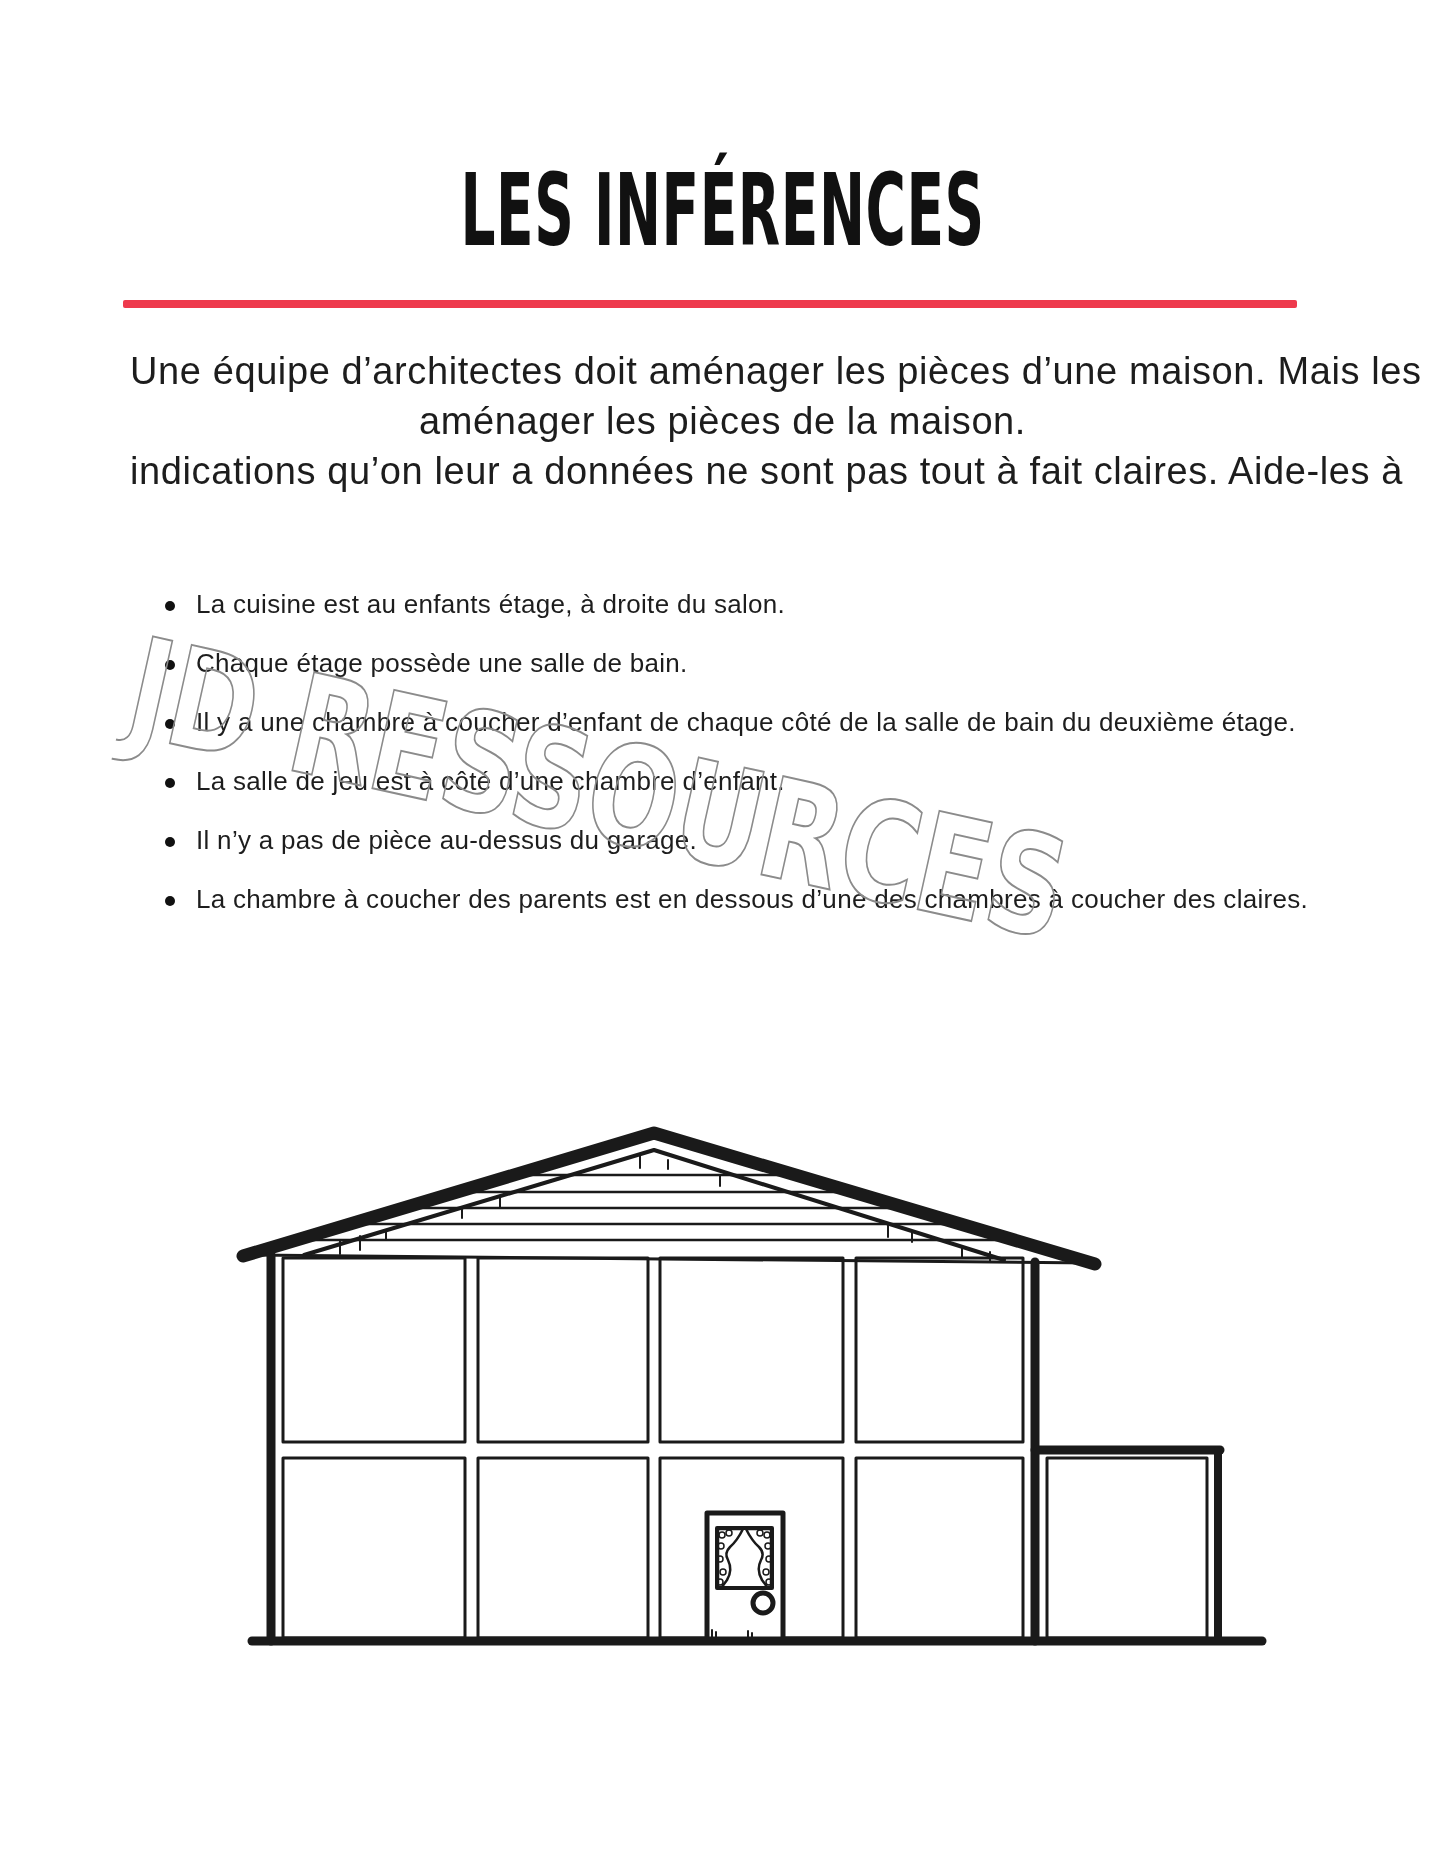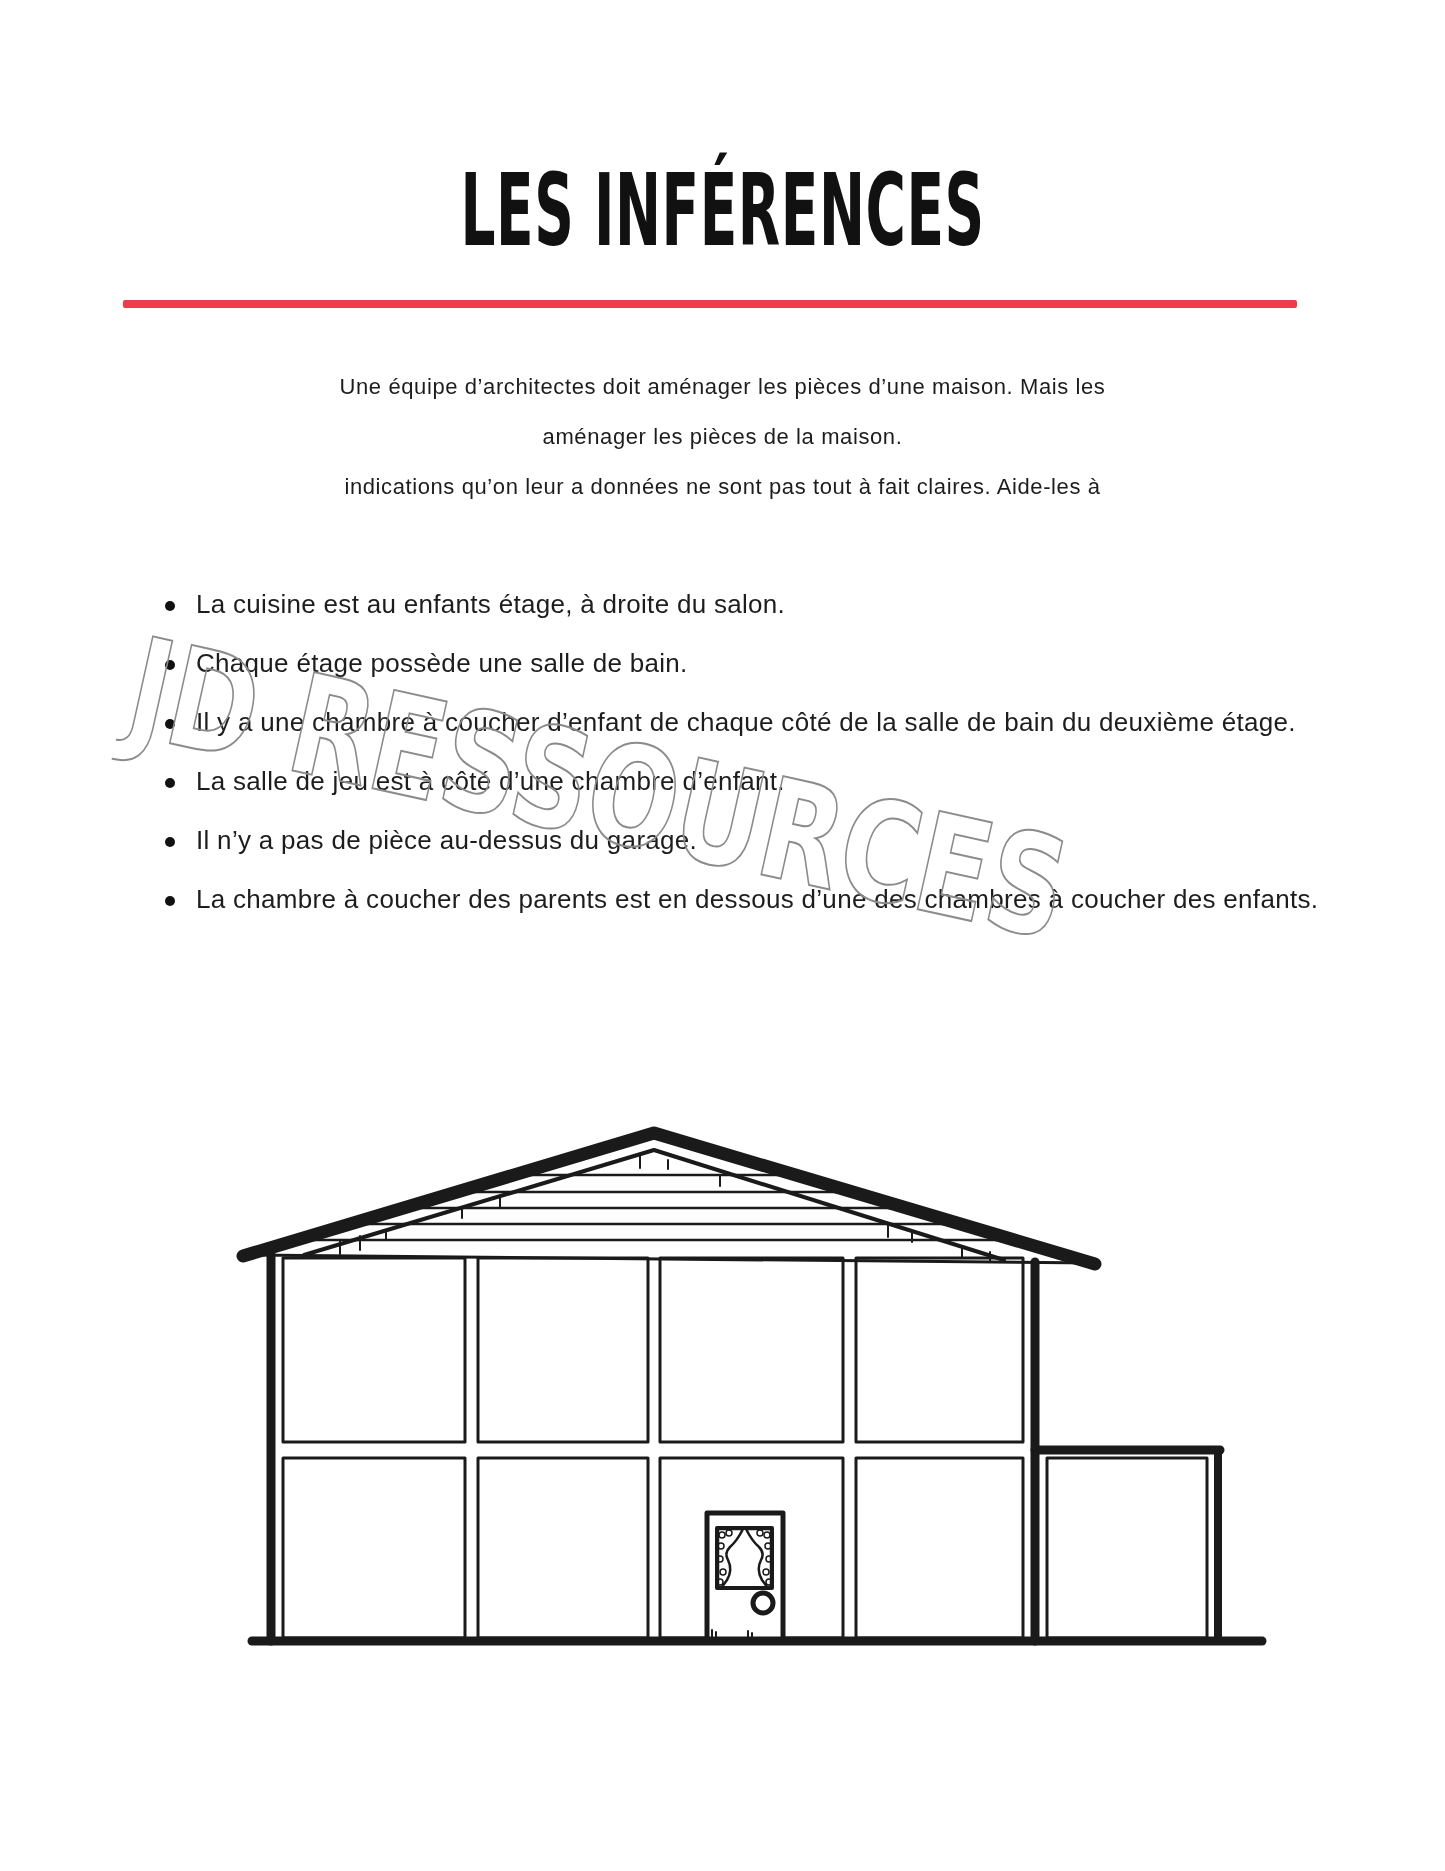--- a/index.html
+++ b/index.html
@@ -27,23 +27,23 @@
     transform:scaleX(0.55);
     transform-origin:50% 50%;
     white-space:nowrap;
   }
   .red-rule{
     position:absolute;left:123px;top:300px;
     width:1174px;height:8px;
     border-radius:2px;
   }
   .intro{
-    position:absolute;left:130px;top:362px;width:1185px;
+    position:absolute;left:130px;top:346px;width:1185px;
     text-align:center;
-    font-size:22px;
+    font-size:38px;
     line-height:50px;
     letter-spacing:0.6px;
     color:#1d1d1d;
     white-space:nowrap;
   }
   .clues{
     position:absolute;left:165px;top:575px;width:1250px;
     list-style:none;margin:0;padding:0;
   }
   .clues li{
@@ -105,21 +105,21 @@
   <li>
     <span class="bullet-dot"></span>
     <span>La salle de jeu est à côté d’une chambre d’enfant.</span>
   </li>
   <li>
     <span class="bullet-dot"></span>
     <span>Il n’y a pas de pièce au-dessus du garage.</span>
   </li>
   <li>
     <span class="bullet-dot"></span>
-    <span>La chambre à coucher des parents est en dessous d’une des chambres à coucher des enfants.</span>
+    <span>La chambre à coucher des parents est en dessous d’une des chambres à coucher des claires.</span>
   </li>
 </ul>
 
 <div class="watermark">
   <svg width="980" height="185" viewBox="0 0 980 185">
     <text x="4" y="140" font-family="DejaVu Sans, Liberation Sans, sans-serif" font-weight="bold" font-size="138" textLength="955" lengthAdjust="spacingAndGlyphs" fill="none" stroke="#8b8b8b" stroke-width="2">JD RESSOURCES</text>
   </svg>
 </div>
 
 <svg class="house" viewBox="0 0 1100 620" stroke="#1a1a1a" fill="none" stroke-linecap="round" stroke-linejoin="round">

